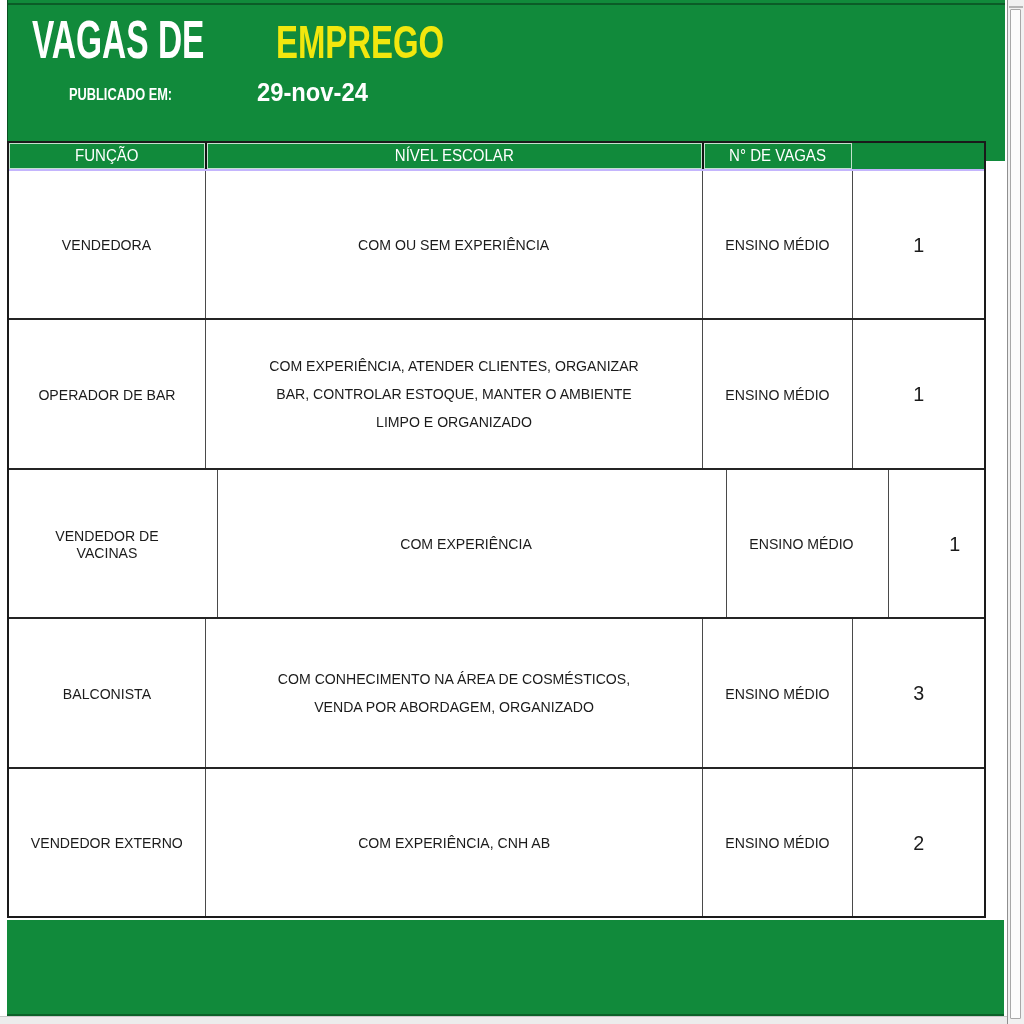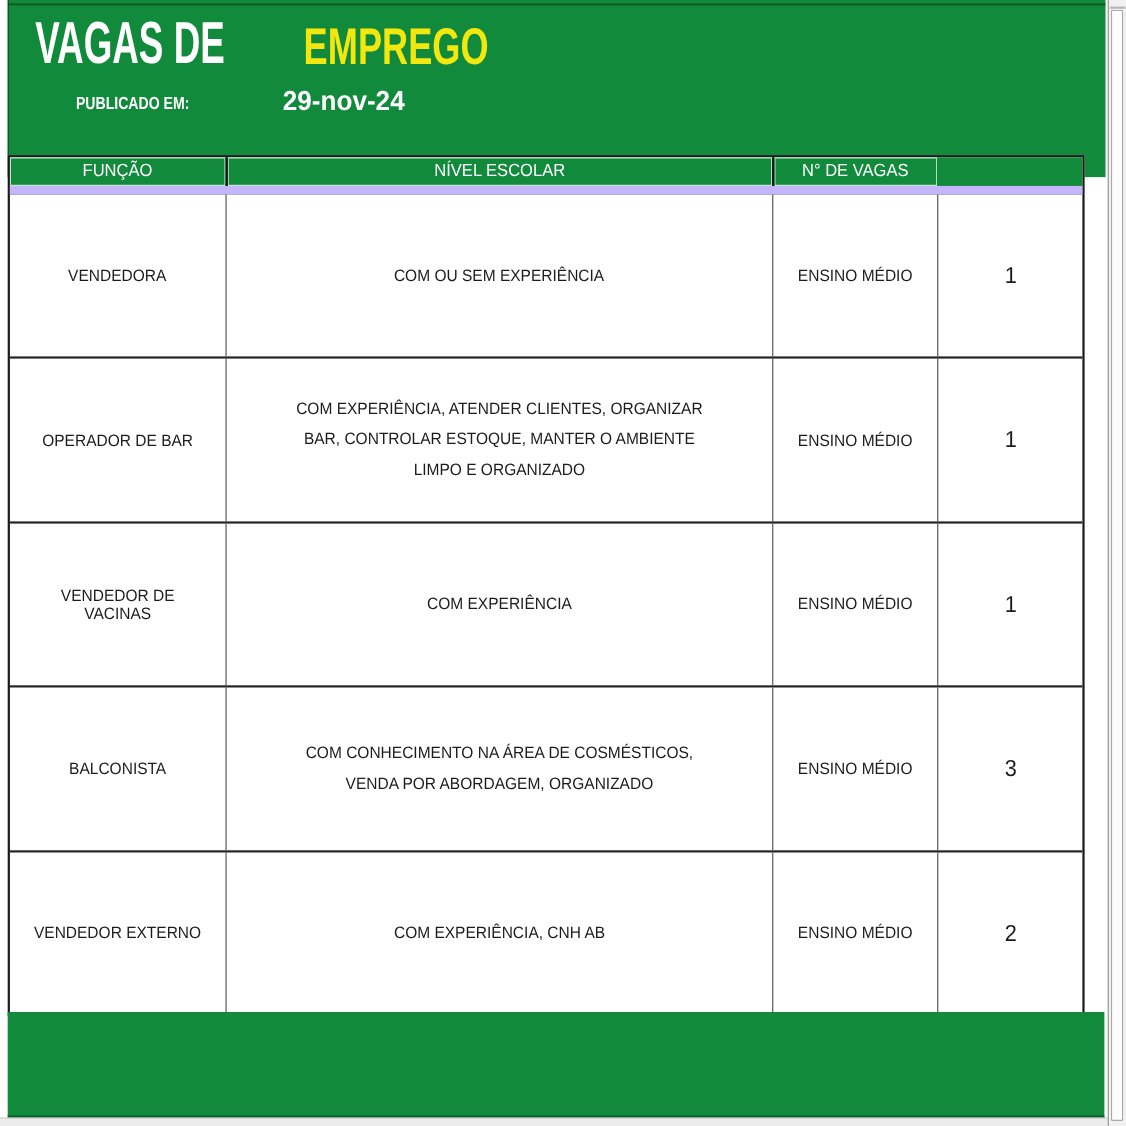--- a/index.html
+++ b/index.html
@@ -52,35 +52,35 @@
     position:absolute; left:0; top:141px; width:979px;
     border:2px solid #1a1a1a;
     box-sizing:border-box;
     background:#ffffff;
   }
   .thead {
     display:grid;
     grid-template-columns:196px 497px 150px 132px;
     height:26px;
     background:#118a3b;
-    border-bottom:8px solid #c4b5fd;
+    border-bottom:2px solid #c4b5fd;
   }
   .th {
     box-sizing:border-box;
     display:flex; align-items:center; justify-content:center;
     color:#ffffff; font-size:16px;
     box-shadow:inset 0 0 0 1px rgba(255,255,255,0.75);
   }
   .th + .th { border-left:2px solid #131313; }
   .trow {
     display:grid;
     grid-template-columns:196px 497px 150px 132px;
   }
   .trow + .trow { border-top:2px solid #242424; }
-  .r1 { height:147px;border-radius:10px; } .r2 { height:148px; } .r3 { height:147px; }
+  .r1 { height:147px;border-radius:10px; } .r2 { height:148px; } .r3 { height:147px;gap:12px; }
   .r4 { height:148px; } .r5 { height:147px; }
   .td {
     box-sizing:border-box;
     display:flex; align-items:center; justify-content:center;
     text-align:center;
     color:#1b1b1b; font-size:15px;
     padding:0 12px;
   }
   .td + .td { border-left:1px solid #4a4a4a; }
   .td.req { padding:18px 46px; line-height:1.85; }

